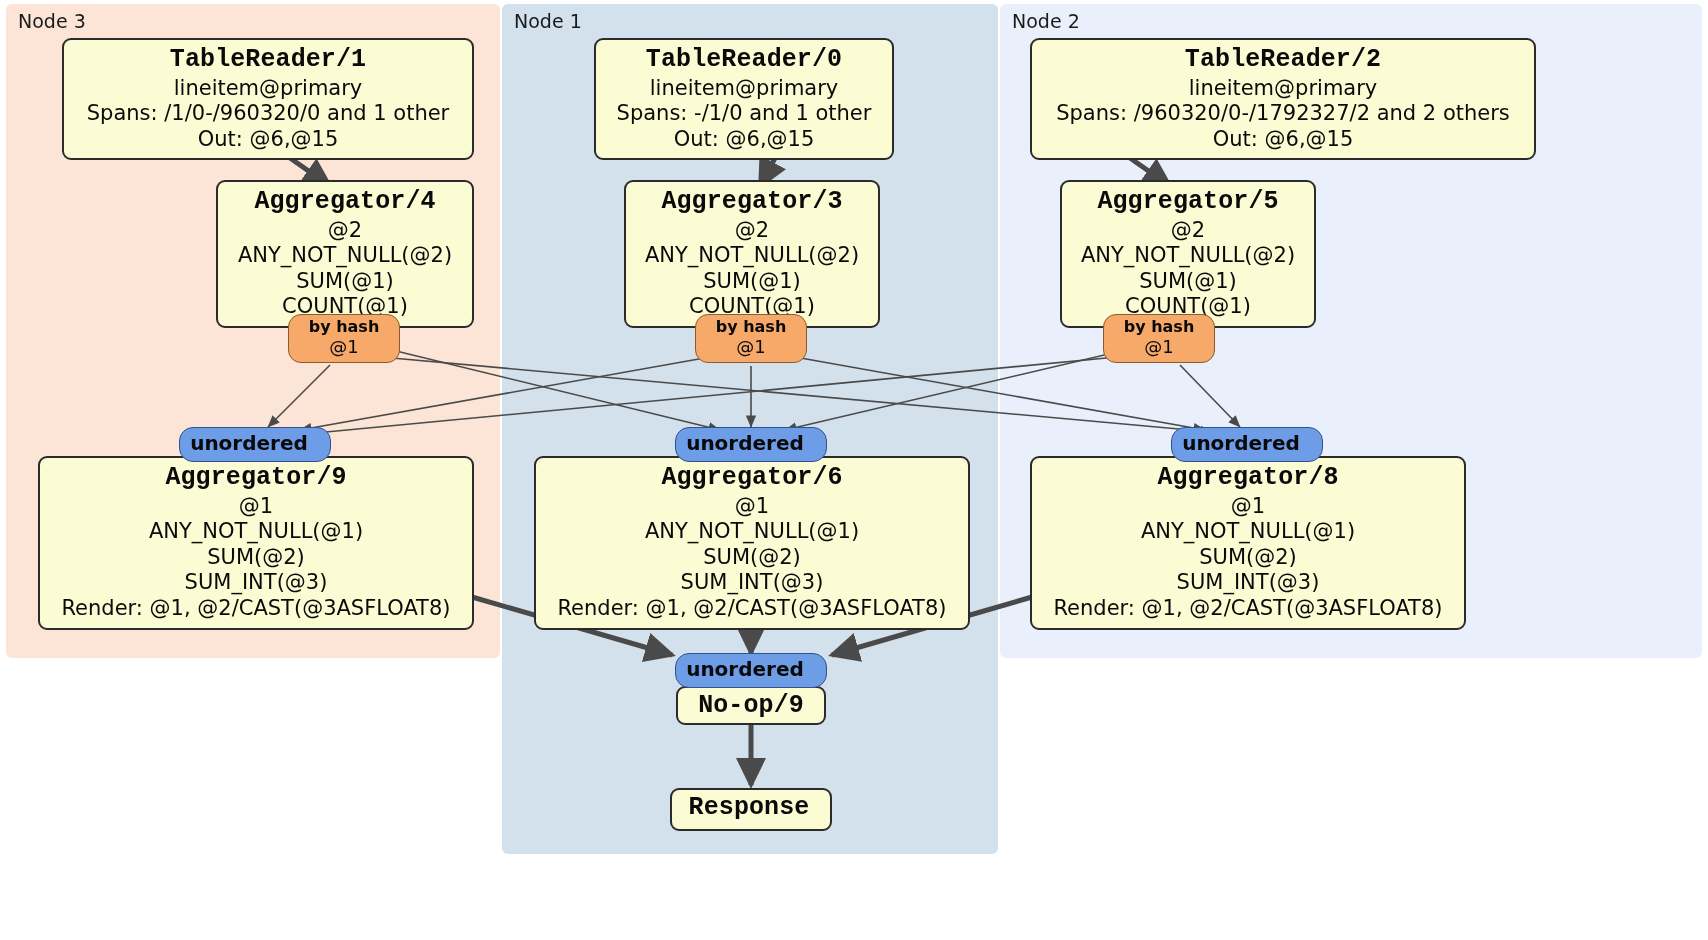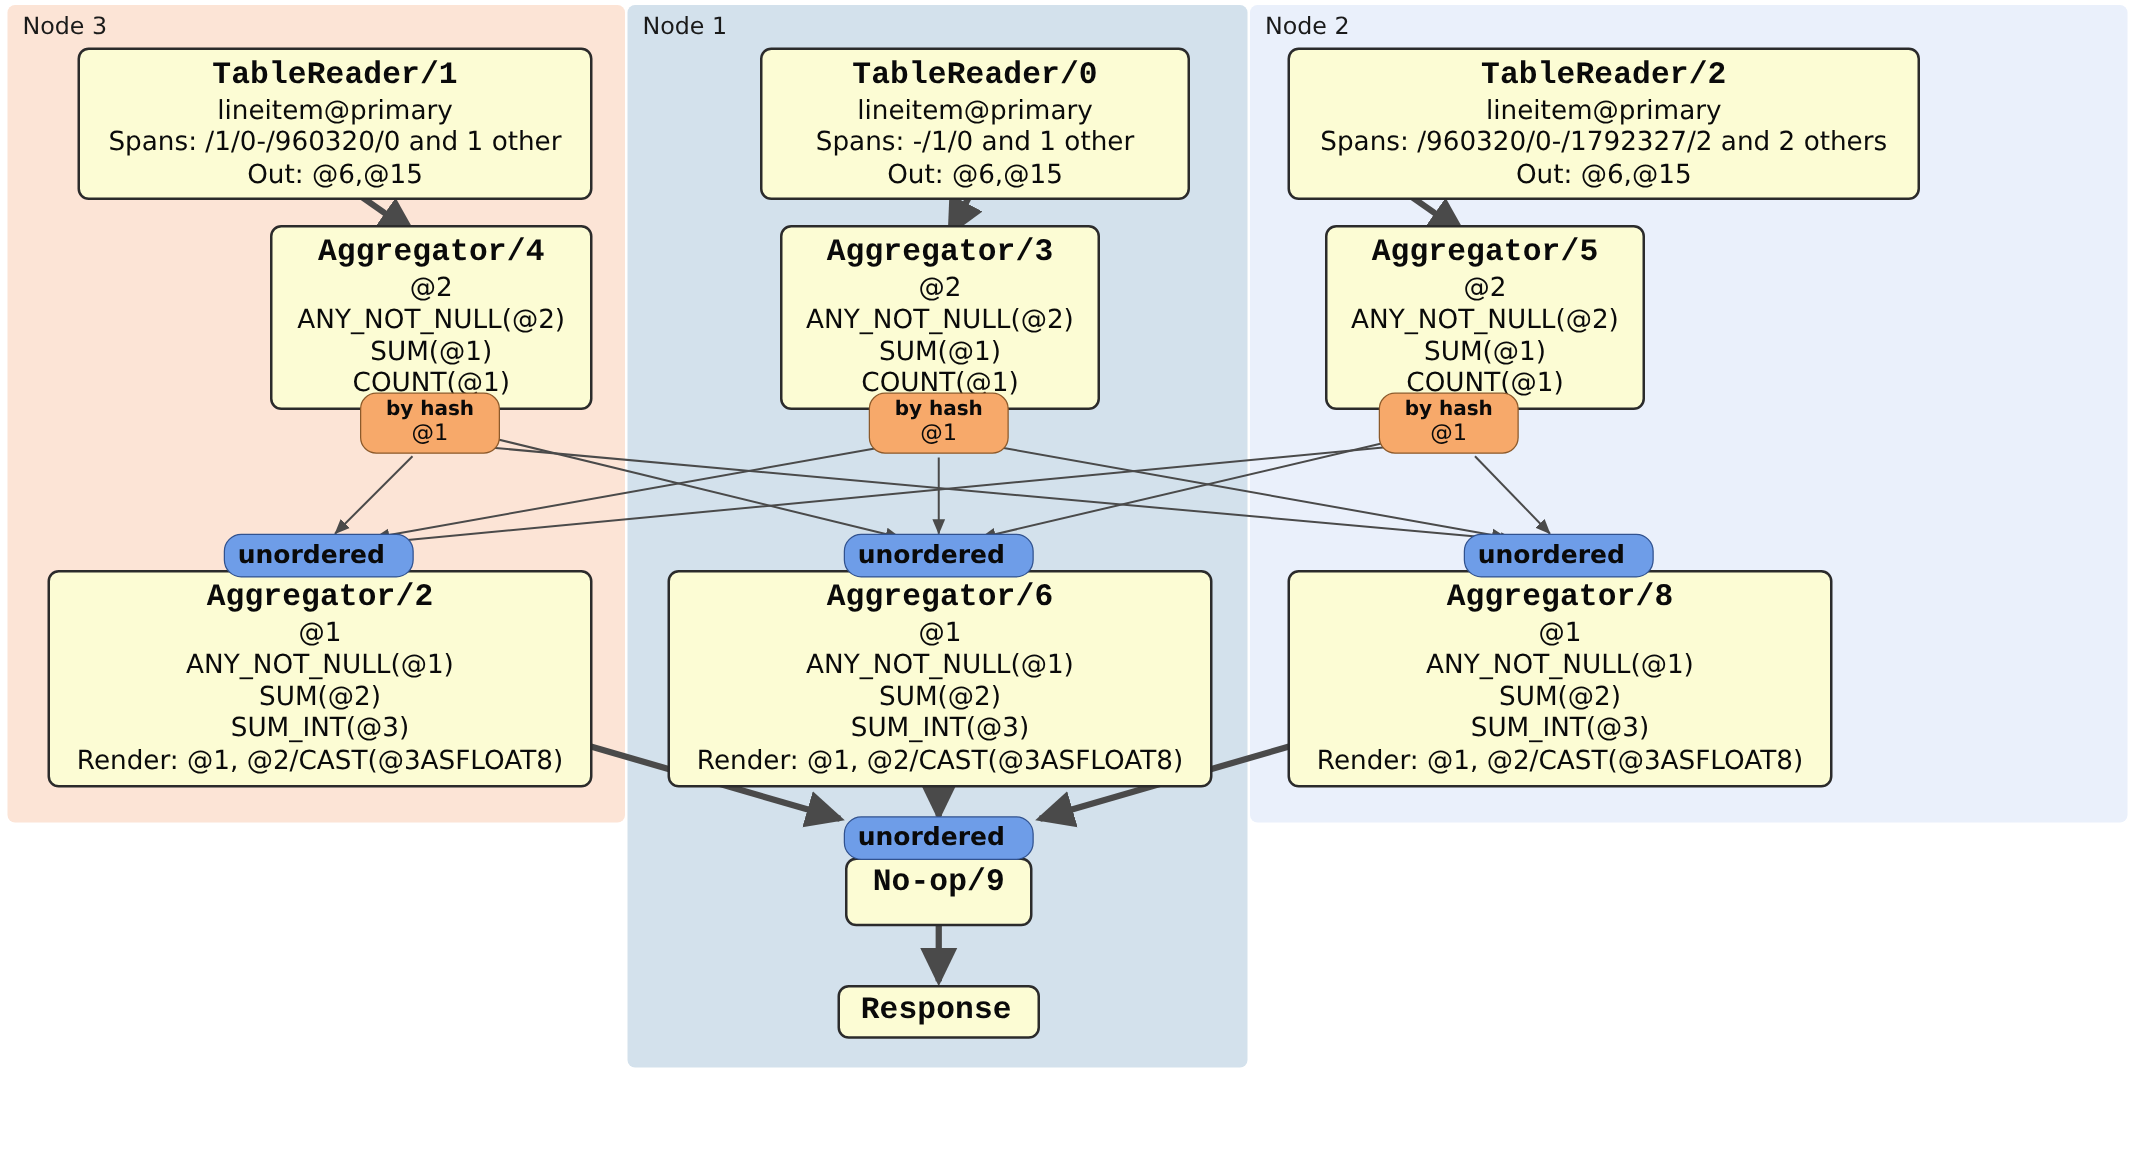--- a/index.html
+++ b/index.html
@@ -143,21 +143,21 @@
     </g>
   </svg>
 
   <div class="proc" style="left:62px; top:38px; width:412px;">
     <span class="ttl">TableReader/1</span>
     <span class="ln">lineitem@primary</span>
     <span class="ln">Spans: /1/0-/960320/0 and 1 other</span>
     <span class="ln">Out: @6,@15</span>
   </div>
 
-  <div class="proc" style="left:608px; top:38px; width:344px;">
+  <div class="proc" style="left:594px; top:38px; width:300px;">
     <span class="ttl">TableReader/0</span>
     <span class="ln">lineitem@primary</span>
     <span class="ln">Spans: -/1/0 and 1 other</span>
     <span class="ln">Out: @6,@15</span>
   </div>
 
   <div class="proc" style="left:1030px; top:38px; width:506px;">
     <span class="ttl">TableReader/2</span>
     <span class="ln">lineitem@primary</span>
     <span class="ln">Spans: /960320/0-/1792327/2 and 2 others</span>
@@ -182,21 +182,21 @@
 
   <div class="proc" style="left:1032px; top:180px; width:256px;margin-left:28px;">
     <span class="ttl">Aggregator/5</span>
     <span class="ln">@2</span>
     <span class="ln">ANY_NOT_NULL(@2)</span>
     <span class="ln">SUM(@1)</span>
     <span class="ln">COUNT(@1)</span>
   </div>
 
   <div class="proc" style="left:38px; top:456px; width:436px;">
-    <span class="ttl">Aggregator/2</span>
+    <span class="ttl">Aggregator/9</span>
     <span class="ln">@1</span>
     <span class="ln">ANY_NOT_NULL(@1)</span>
     <span class="ln">SUM(@2)</span>
     <span class="ln">SUM_INT(@3)</span>
     <span class="ln">Render: @1, @2/CAST(@3ASFLOAT8)</span>
   </div>
 
   <div class="proc" style="left:534px; top:456px; width:436px;">
     <span class="ttl">Aggregator/6</span>
     <span class="ln">@1</span>
@@ -208,21 +208,21 @@
 
   <div class="proc" style="left:1030px; top:456px; width:436px;">
     <span class="ttl">Aggregator/8</span>
     <span class="ln">@1</span>
     <span class="ln">ANY_NOT_NULL(@1)</span>
     <span class="ln">SUM(@2)</span>
     <span class="ln">SUM_INT(@3)</span>
     <span class="ln">Render: @1, @2/CAST(@3ASFLOAT8)</span>
   </div>
 
-  <div class="proc" style="left:676px; top:686px; width:150px; padding:3px 10px 17px 10px;">
+  <div class="proc" style="left:676px; top:686px; width:150px; padding:3px 10px 1px 10px;">
     <span class="ttl">No-op/9</span>
   </div>
 
   <div class="proc" style="left:670px; top:788px; width:162px; padding:3px 10px 5px 6px;">
     <span class="ttl">Response</span>
   </div>
 
   <div class="pill router" style="left:288px; top:314px; width:112px;">
     <span class="pl-main">by hash</span>
     <span class="pl-sub">@1</span>

